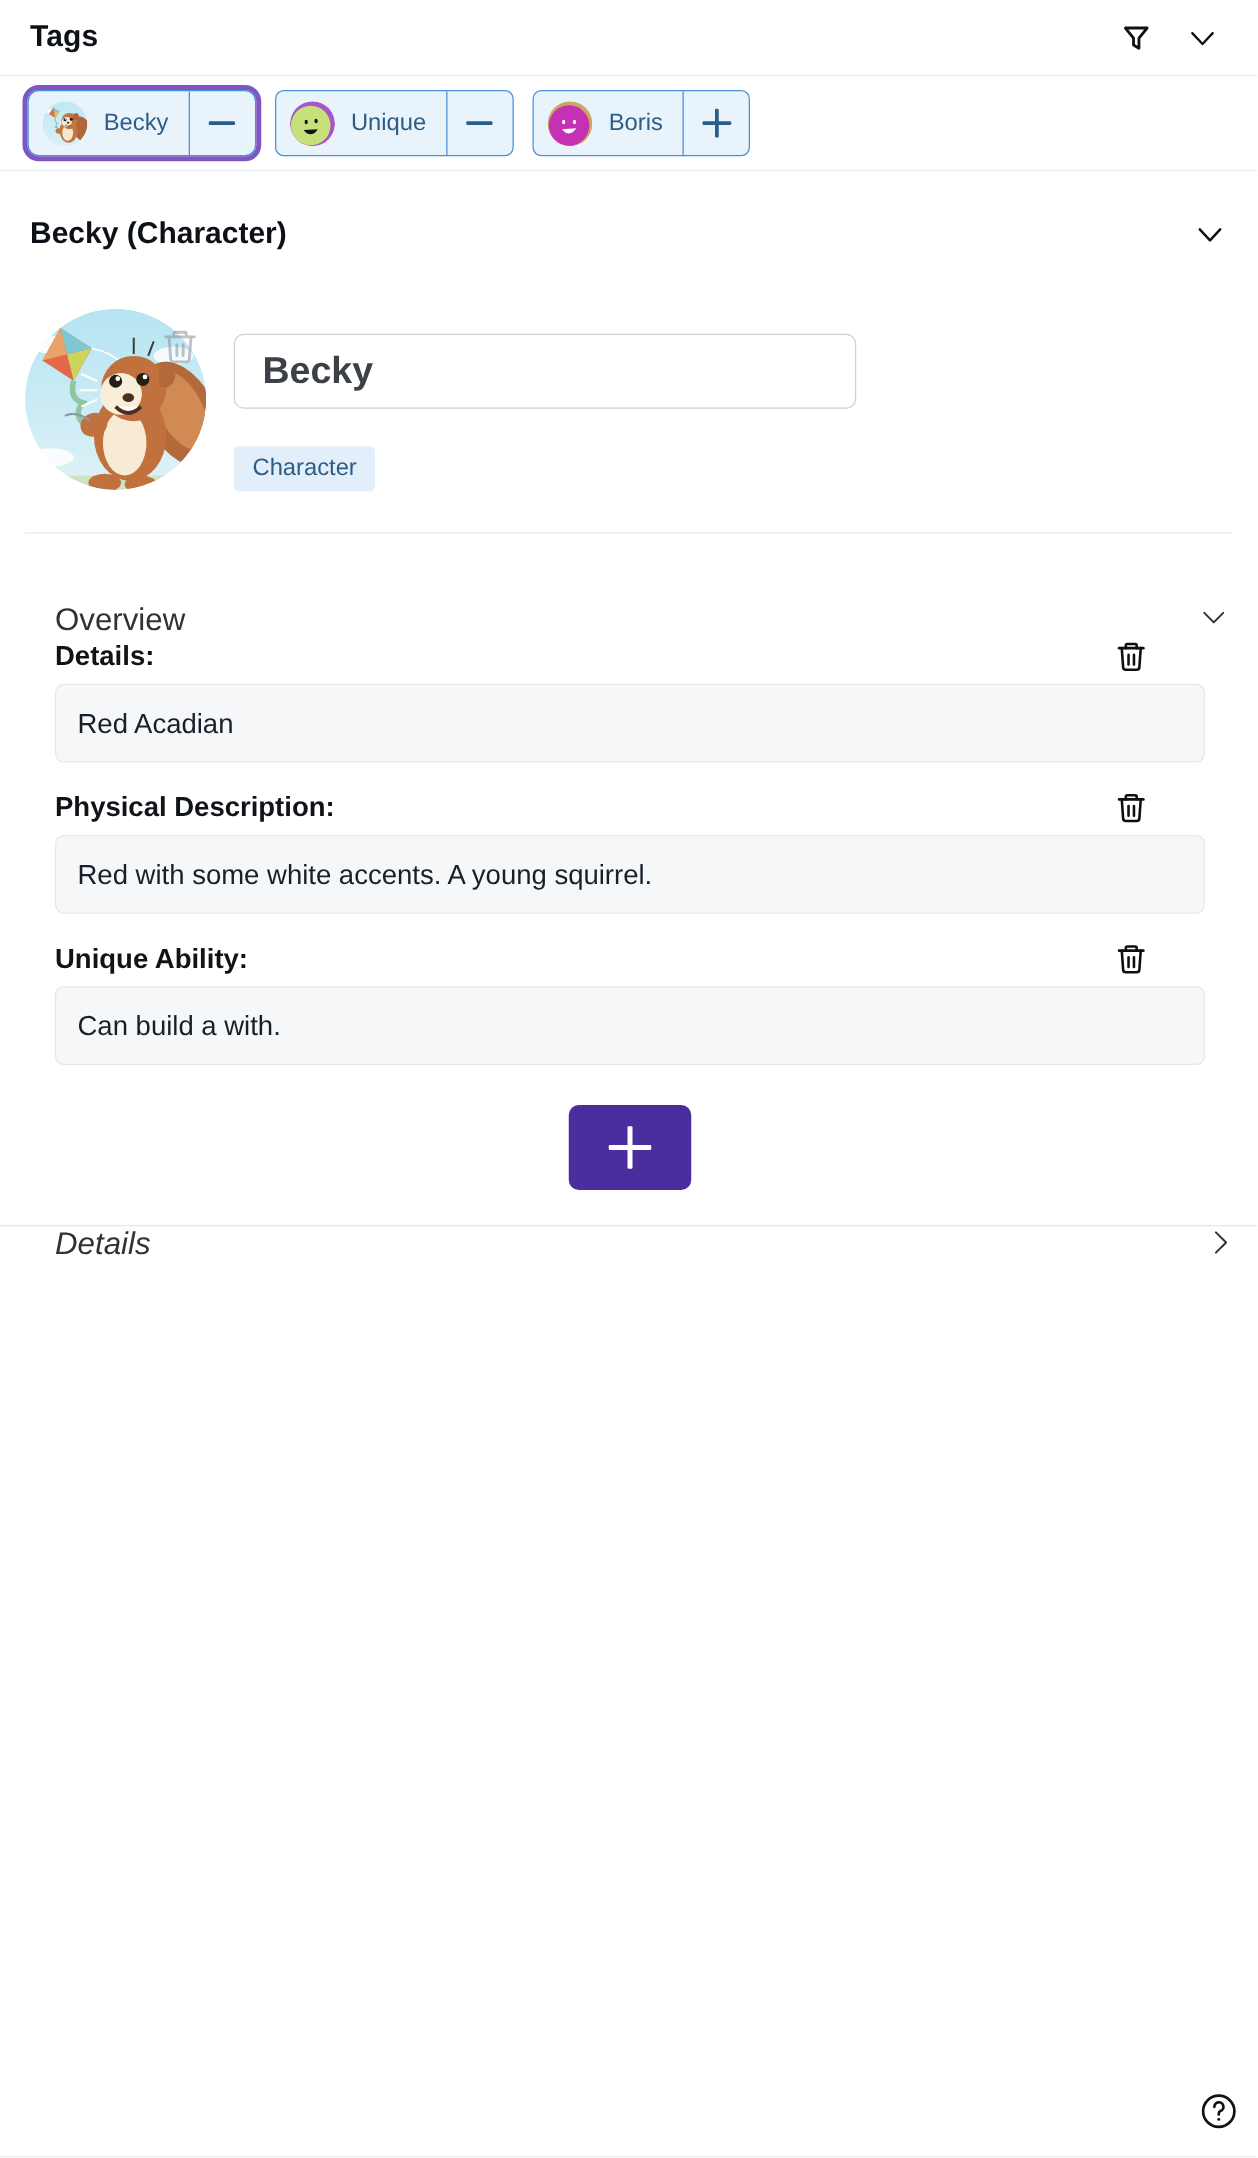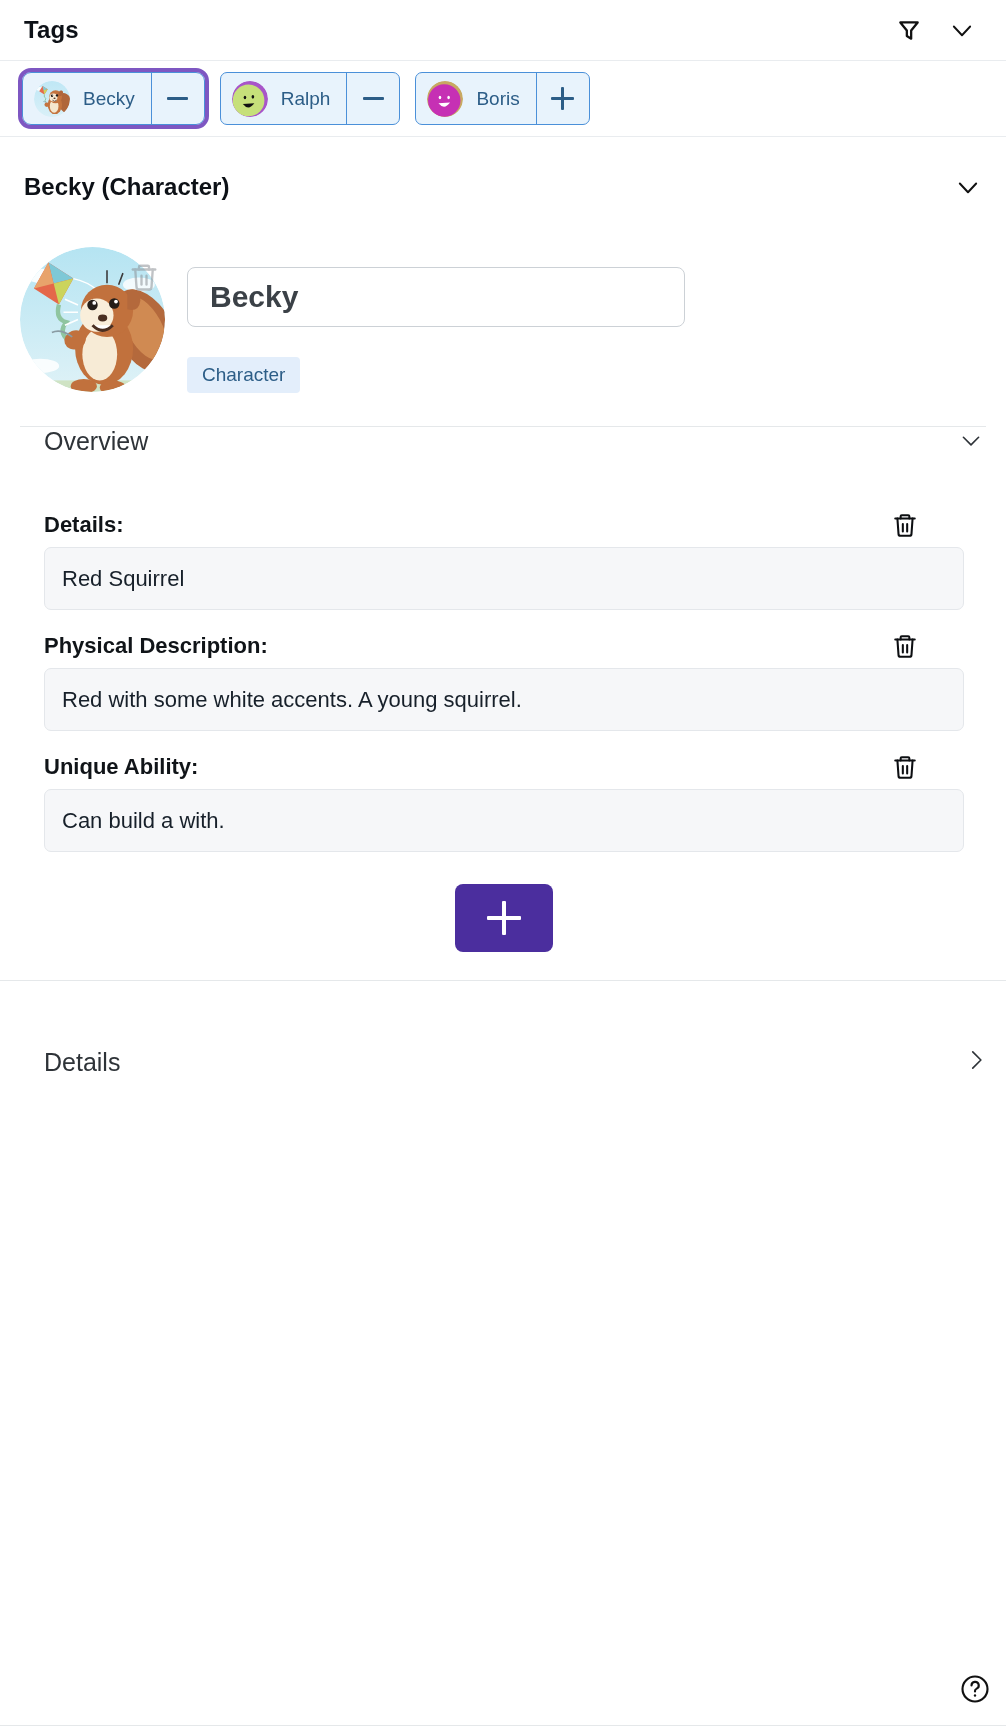--- a/index.html
+++ b/index.html
@@ -198,21 +198,21 @@
 
   .divider {
     height: 1px;
     background: #e5e8ea;
     margin: 33px 20px 0 20px;
   }
 
   
   .section-head {
     display: flex;
-    align-items: flex-start;
+    align-items: flex-end;
     justify-content: space-between;
     padding: 0 22px 0 44px;
     height: 84px;
     cursor: pointer;
   }
   .section-head .label {
     font-size: 25px;
     color: #2e3338;
     font-weight: 400;
   }
@@ -279,24 +279,25 @@
     border-radius: 1px;
   }
   .add-btn .pw .h { top: 15px; left: 0; width: 34px; height: 4px; }
   .add-btn .pw .v { left: 15px; top: 0; width: 4px; height: 34px; }
 
   
   .collapse-row {
     border-top: 1px solid #e5e8ea;
     height: 97px;
     display: flex;
-    align-items: flex-end;
+    align-items: flex-start;
     justify-content: space-between;
     padding: 0 17px 0 44px;
     cursor: pointer;
+    font-style: italic;
   }
   .collapse-row .label {
     font-size: 25px;
     color: #2e3338;
   }
 
   .bottom-rule {
     position: absolute;
     left: 0;
     right: 0;
@@ -390,21 +391,21 @@
       <div class="chip-main">
         <span class="chip-avatar">
           <svg width="36" height="36" viewBox="0 0 100 100">
             <circle cx="50" cy="50" r="50" fill="#a855c9"></circle>
             <circle cx="46" cy="54" r="44" fill="#c6e07a"></circle>
             <ellipse cx="36" cy="46" rx="3.6" ry="5" fill="#111"></ellipse>
             <ellipse cx="58" cy="44" rx="3.6" ry="5" fill="#111"></ellipse>
             <path d="M30,64 q16,20 32,-2 z" fill="#111"></path>
           </svg>
         </span>
-        <span class="chip-label">Ralph</span>
+        <span class="chip-label">Unique</span>
       </div>
       <div class="chip-action">
         <span class="minus"></span>
       </div>
     </div>
 
     <div class="chip">
       <div class="chip-main">
         <span class="chip-avatar">
           <svg width="36" height="36" viewBox="0 0 100 100">
@@ -520,21 +521,21 @@
         <button class="trash-btn">
           <svg width="26" height="28" viewBox="0 0 24 24" fill="none" stroke="#0d0f12" stroke-width="1.9" stroke-linecap="round" stroke-linejoin="round">
             <polyline points="3,6 21,6"></polyline>
             <path d="M8 6V4a1 1 0 0 1 1-1h6a1 1 0 0 1 1 1v2"></path>
             <path d="M5 6l1 14a2 2 0 0 0 2 2h8a2 2 0 0 0 2-2l1-14"></path>
             <line x1="10" y1="11" x2="10" y2="18"></line>
             <line x1="14" y1="11" x2="14" y2="18"></line>
           </svg>
         </button>
       </div>
-      <div class="field-value">Red Squirrel</div>
+      <div class="field-value">Red Acadian</div>
     </div>
 
 
     <div class="field">
       <div class="field-head">
         <span class="field-label">Physical Description:</span>
         <button class="trash-btn">
           <svg width="26" height="28" viewBox="0 0 24 24" fill="none" stroke="#0d0f12" stroke-width="1.9" stroke-linecap="round" stroke-linejoin="round">
             <polyline points="3,6 21,6"></polyline>
             <path d="M8 6V4a1 1 0 0 1 1-1h6a1 1 0 0 1 1 1v2"></path>

